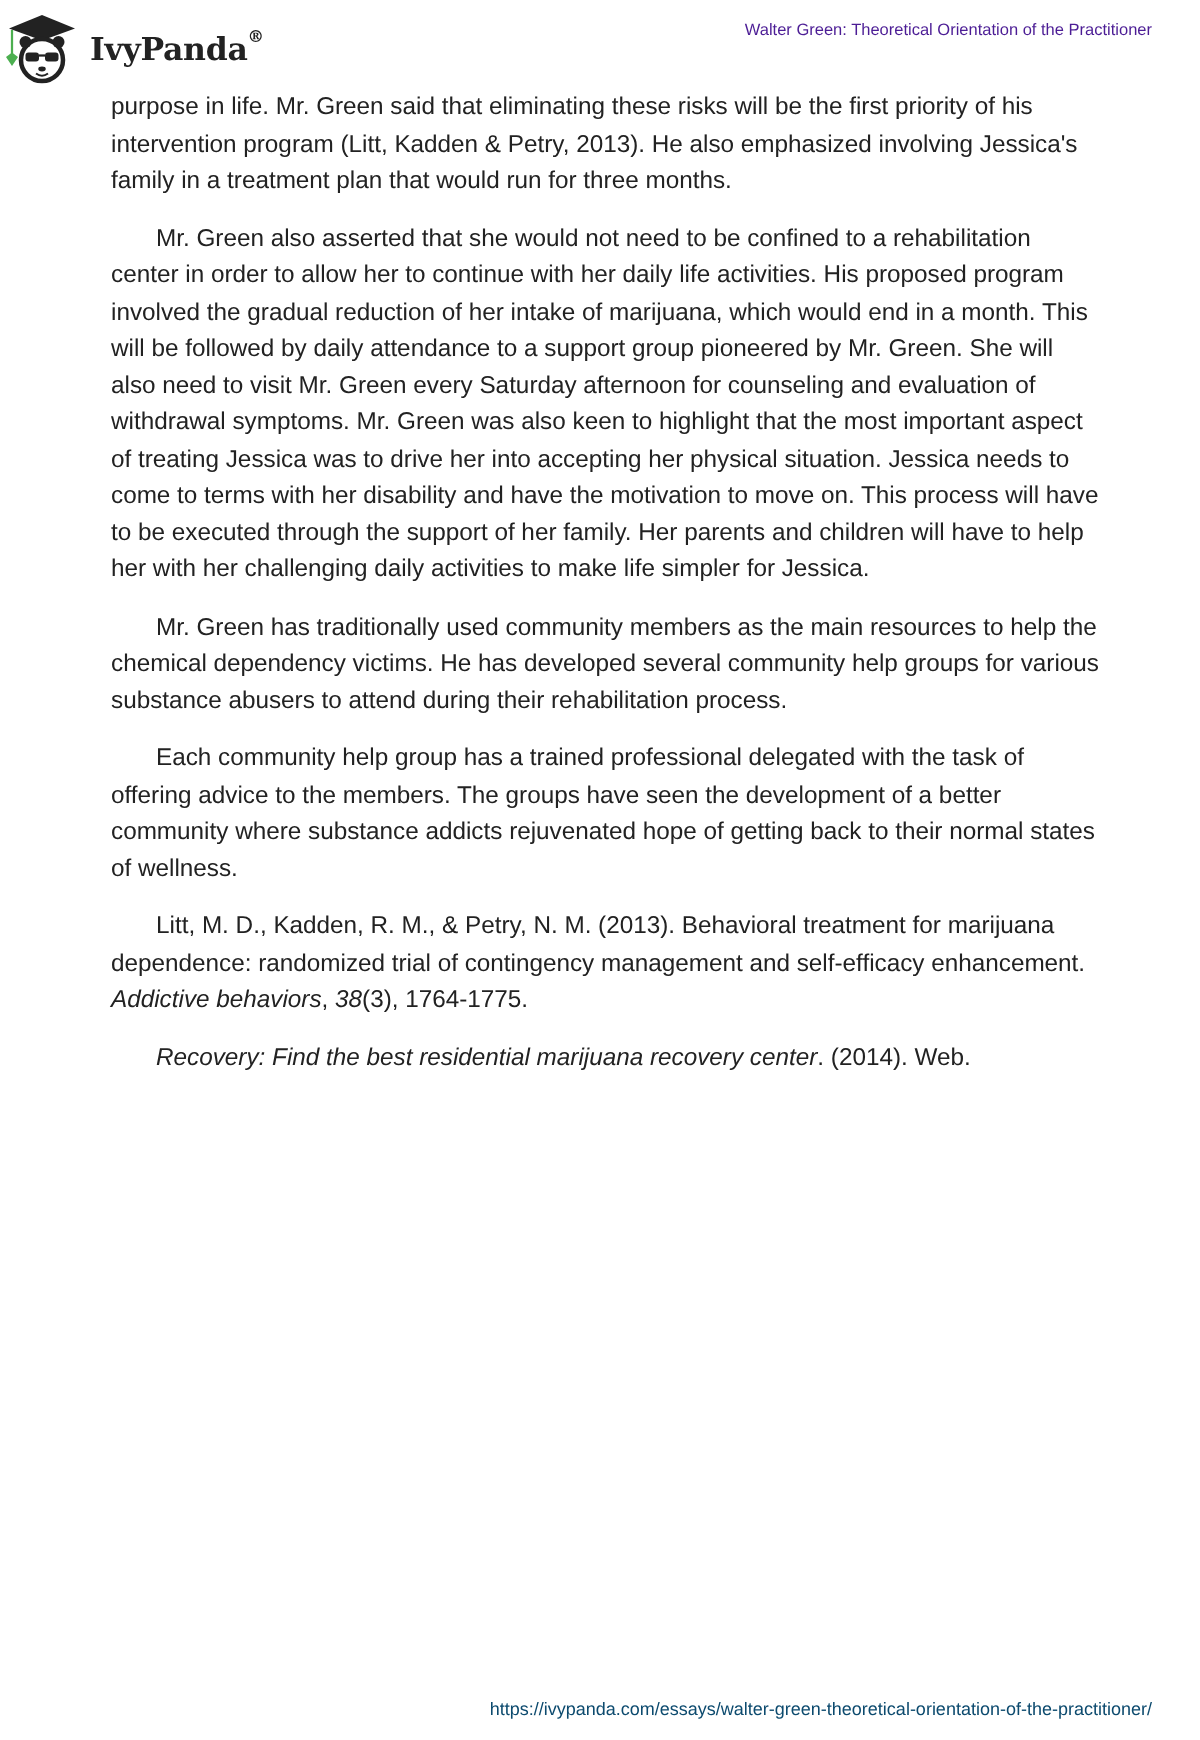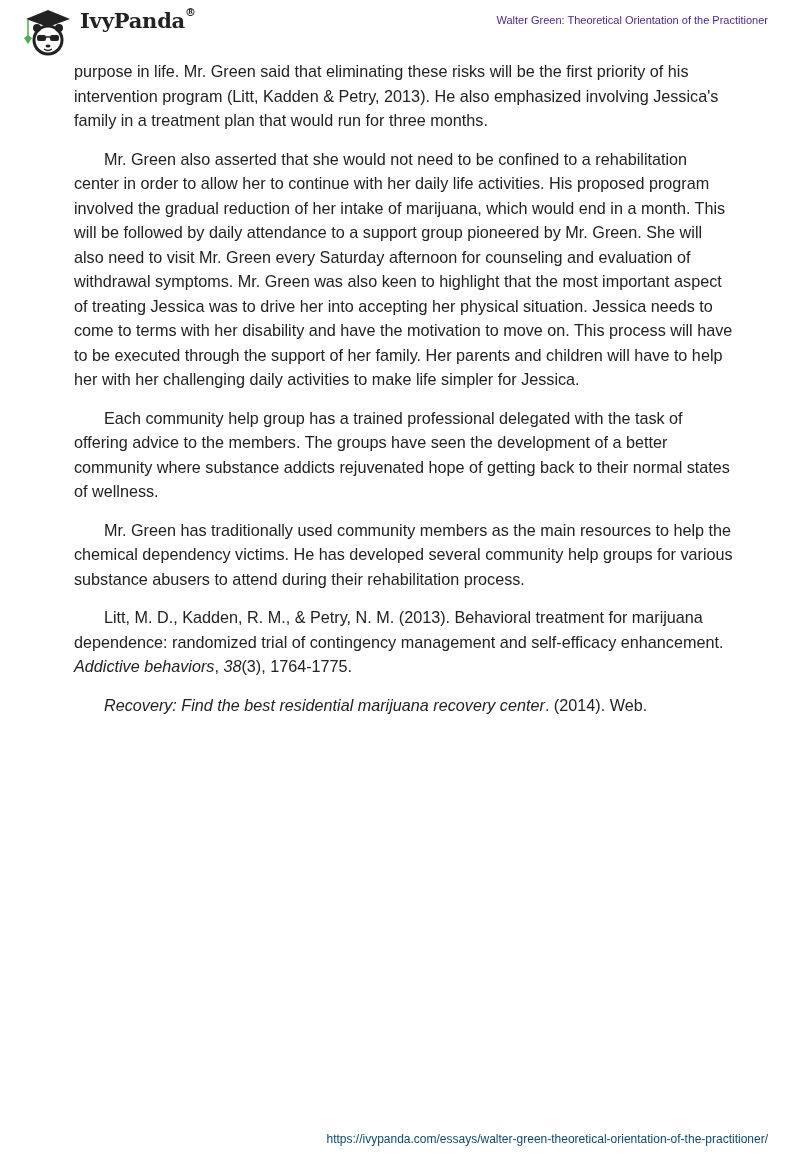--- a/index.html
+++ b/index.html
@@ -1,19 +1,19 @@
 <!DOCTYPE html>
 <html><head>
 <meta charset="utf-8">
 <style>
   html, body { margin: 0; padding: 0; background: #ffffff; }
   body { width: 800px; height: 1160px; position: relative; overflow: hidden;
          font-family: "Liberation Sans", sans-serif; color: #222222; }
   .header { position: absolute; top: 0; left: 0; width: 800px; height: 60px; }
-  .logo { position: absolute; left: 20px; top: 8px; display: flex; }
+  .logo { position: absolute; left: 0; top: 8px; display: flex; align-items: center; }
   .logo-icon { width: 56px; height: 48px; }
   .logo-text { font-family: "DejaVu Serif", serif; font-weight: bold; font-size: 21px; color: #222; margin-left: 4px; letter-spacing: -0.2px; }
   .logo-text sup { font-size: 11px; vertical-align: top; position: relative; top: -2px; }
   .doc-title { position: absolute; right: 32px; top: 14px; font-size: 11px; color: #4c1d95; }
   .content { position: absolute; left: 74px; top: 59px; width: 660px; }
   p { margin: 0 0 14px 0; font-size: 16.2px; line-height: 24.5px; color: #222; }
   p.indent { text-indent: 30px; }
   h2 { font-size: 28px; font-weight: bold; line-height: 38px; margin: 14px 0 22px 0; color: #222; }
   .footer-url { position: absolute; right: 32px; top: 1132px; font-size: 12px; color: #0c4a6e; }
   em { font-style: italic; }
@@ -37,19 +37,19 @@
       <path d="M24 41 Q28 44 32 41" stroke="#222" stroke-width="1.3" fill="none"></path>
     </svg>
     <span class="logo-text"><span>IvyPanda</span><sup>®</sup></span>
   </div>
   <div class="doc-title">Walter Green: Theoretical Orientation of the Practitioner</div>
 </div>
 
 <div class="content">
   <p>purpose in life. Mr. Green said that eliminating these risks will be the first priority of his intervention program (Litt, Kadden &amp; Petry, 2013). He also emphasized involving Jessica's family in a treatment plan that would run for three months.</p>
   <p class="indent">Mr. Green also asserted that she would not need to be confined to a rehabilitation center in order to allow her to continue with her daily life activities. His proposed program involved the gradual reduction of her intake of marijuana, which would end in a month. This will be followed by daily attendance to a support group pioneered by Mr. Green. She will also need to visit Mr. Green every Saturday afternoon for counseling and evaluation of withdrawal symptoms. Mr. Green was also keen to highlight that the most important aspect of treating Jessica was to drive her into accepting her physical situation. Jessica needs to come to terms with her disability and have the motivation to move on. This process will have to be executed through the support of her family. Her parents and children will have to help her with her challenging daily activities to make life simpler for Jessica.</p>
+  <p class="indent">Mr. Green has traditionally used community members as the main resources to help the chemical dependency victims. He has developed several community help groups for various substance abusers to attend during their rehabilitation process.</p>
   <p class="indent">Each community help group has a trained professional delegated with the task of offering advice to the members. The groups have seen the development of a better community where substance addicts rejuvenated hope of getting back to their normal states of wellness.</p>
-  <p class="indent">Mr. Green has traditionally used community members as the main resources to help the chemical dependency victims. He has developed several community help groups for various substance abusers to attend during their rehabilitation process.</p>
   <p class="indent"><span>Litt, M. D., Kadden, R. M., &amp; Petry, N. M. (2013). Behavioral treatment for marijuana dependence: randomized trial of contingency management and self-efficacy enhancement. </span><em>Addictive behaviors</em><span>, </span><em>38</em><span>(3), 1764-1775.</span></p>
   <p class="indent"><em>Recovery: Find the best residential marijuana recovery center</em><span>. (2014). Web.</span></p>
 </div>
 
 <div class="footer-url">https://ivypanda.com/essays/walter-green-theoretical-orientation-of-the-practitioner/</div>
 
 </body></html>

